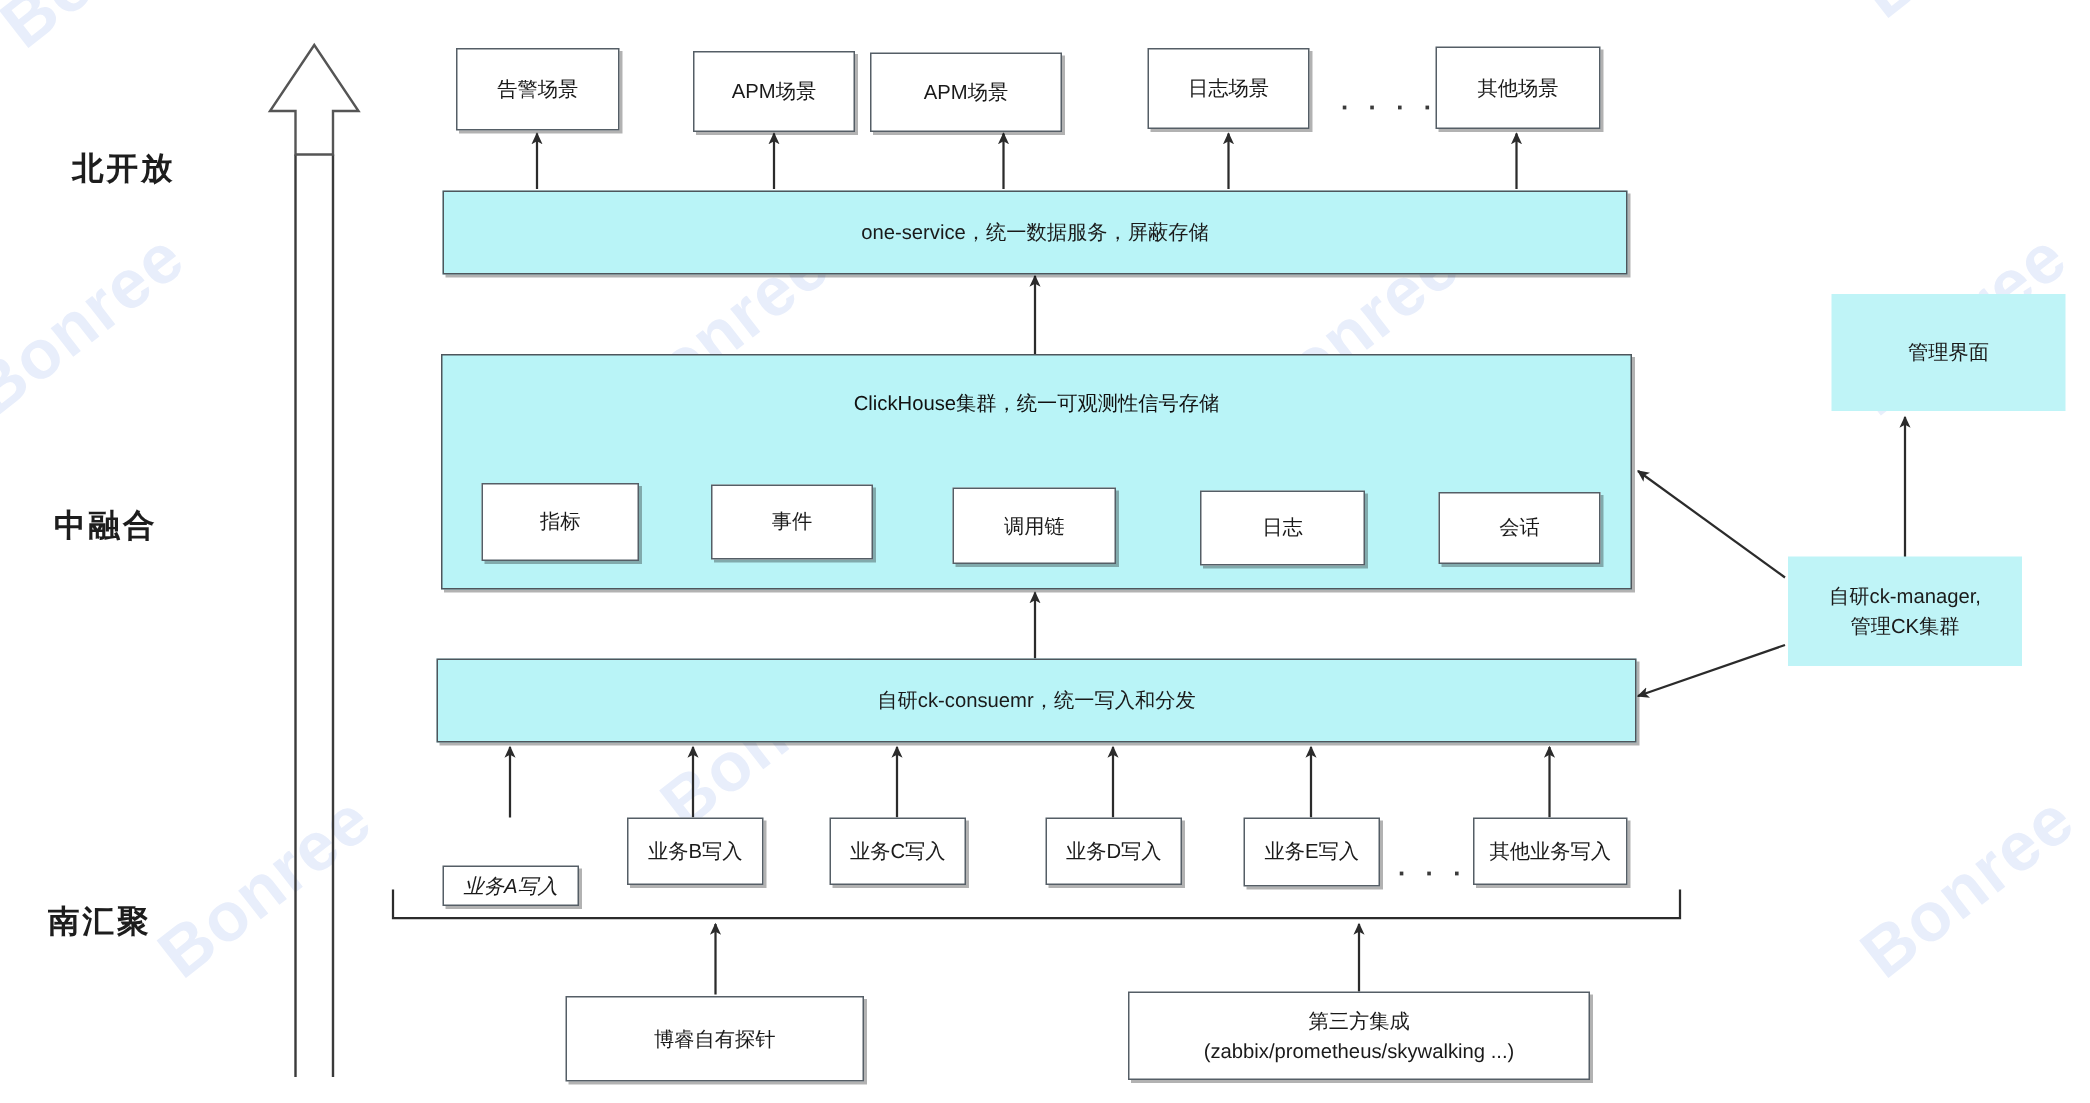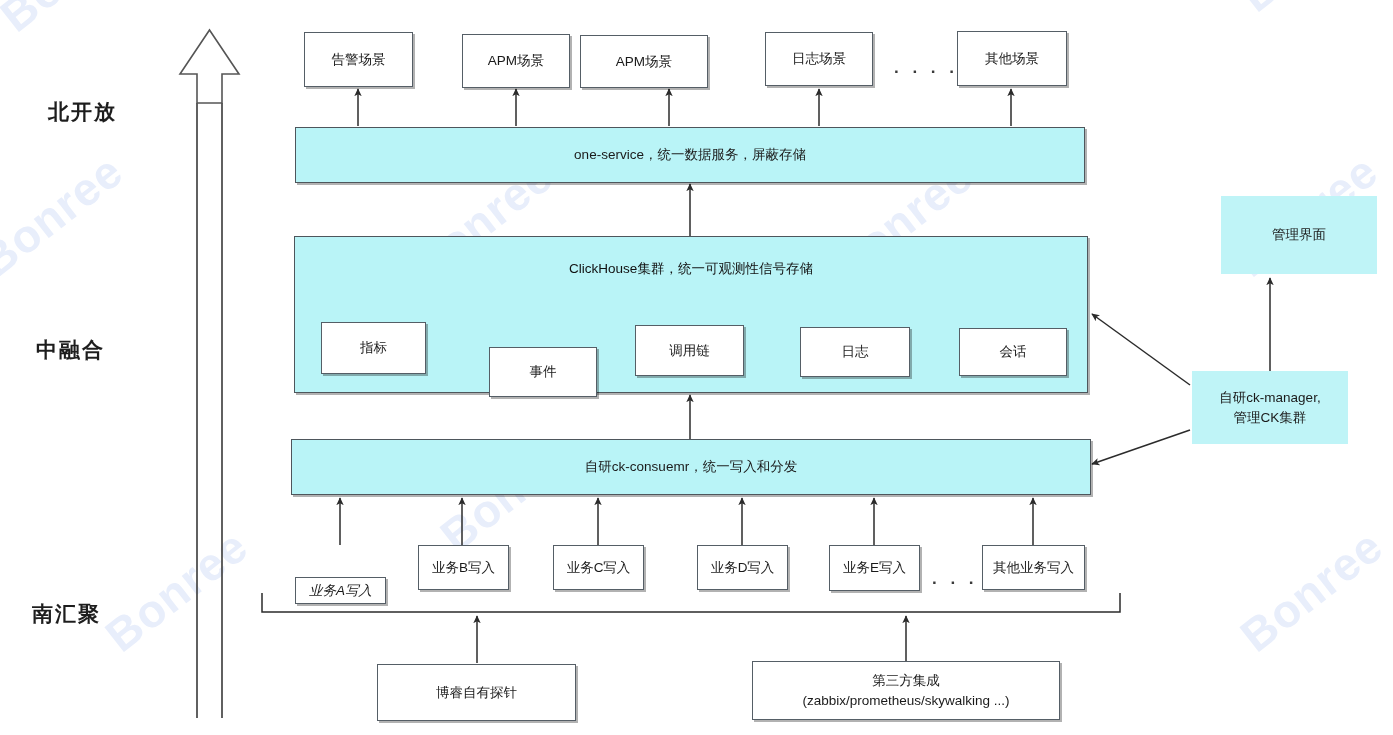--- a/index.html
+++ b/index.html
@@ -150,21 +150,21 @@
   <div class="box shadow" style="left:765px;top:32px;width:108px;height:54px;">日志场景</div>
   <div class="dots" style="left:894px;top:62px;">· · · ·</div>
   <div class="box shadow" style="left:957px;top:31px;width:110px;height:55px;">其他场景</div>
 
   <div class="box cyan shadow" style="left:295px;top:127px;width:790px;height:56px;">one-service，统一数据服务，屏蔽存储</div>
 
   <div class="box cyan shadow" style="left:294px;top:236px;width:794px;height:157px;display:block;">
     <div class="bar-label">ClickHouse集群，统一可观测性信号存储</div>
   </div>
   <div class="box shadow" style="left:321px;top:322px;width:105px;height:52px;">指标</div>
-  <div class="box shadow" style="left:489px;top:323px;width:108px;height:50px;margin-top:24px;">事件</div>
+  <div class="box shadow" style="left:474px;top:323px;width:108px;height:50px;">事件</div>
   <div class="box shadow" style="left:635px;top:325px;width:109px;height:51px;">调用链</div>
   <div class="box shadow" style="left:800px;top:327px;width:110px;height:50px;">日志</div>
   <div class="box shadow" style="left:959px;top:328px;width:108px;height:48px;">会话</div>
 
   <div class="box cyan shadow" style="left:291px;top:439px;width:800px;height:56px;">自研ck-consuemr，统一写入和分发</div>
 
   <div class="box cyan-nob" style="left:1192px;top:196px;width:156px;height:78px;margin-left:29px;">管理界面</div>
   <div class="box cyan-nob" style="left:1192px;top:371px;width:156px;height:73px;white-space:pre-line;">自研ck-manager,
 管理CK集群</div>
 

